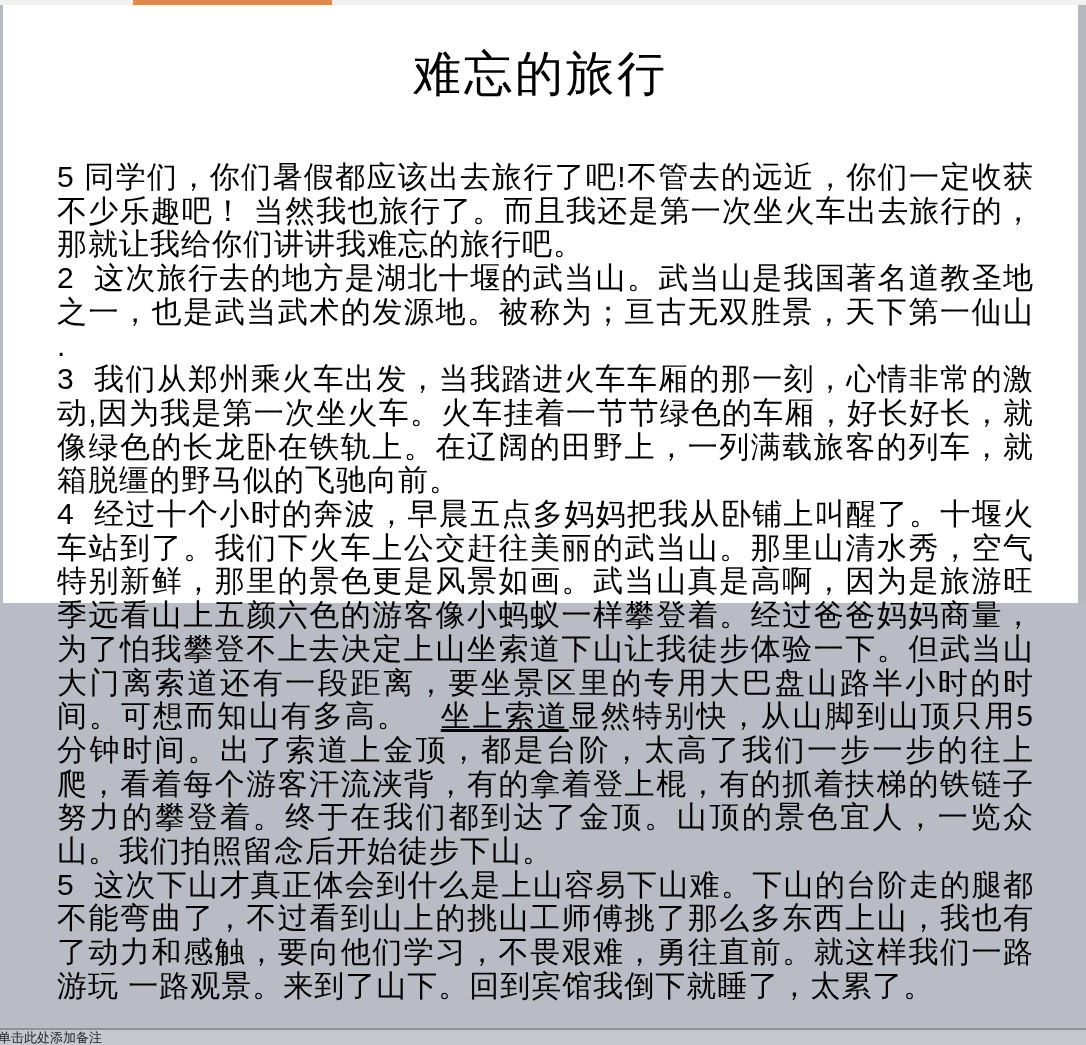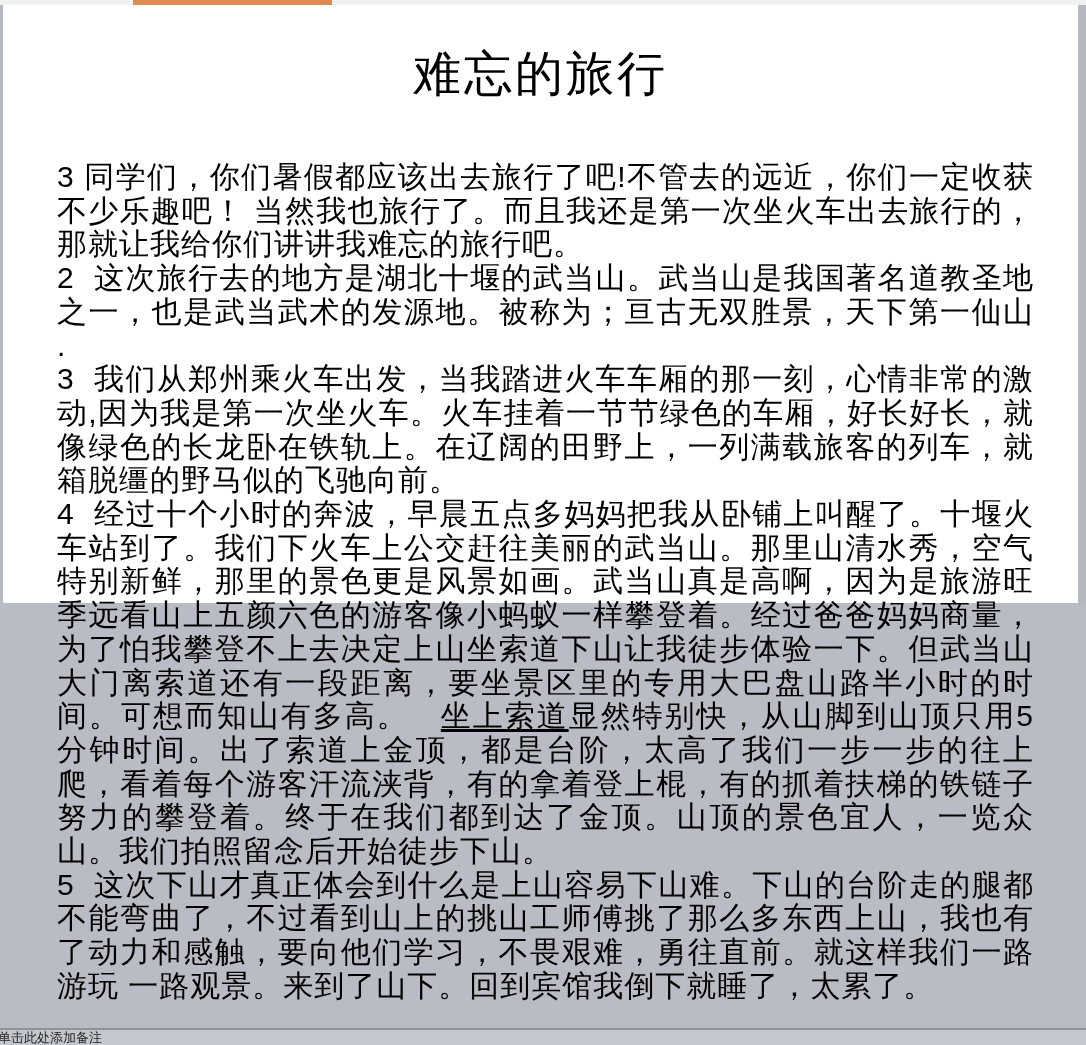--- a/index.html
+++ b/index.html
@@ -87,21 +87,21 @@
   <div class="orange-accent"></div>
 </div>
 
 <div class="slide"></div>
 <div class="left-edge-line"></div>
 <div class="v-scrollbar"></div>
 
 <div class="slide-title">难忘的旅行</div>
 
 <div class="slide-body">
-    <div class="para"><span>3 同学们，你们暑假都应该出去旅行了吧!不管去的远近，你们一定收获不少乐趣吧！ 当然我也旅行了。而且我还是第一次坐火车出去旅行的，那就让我给你们讲讲我难忘的旅行吧。</span></div>
+    <div class="para"><span>5 同学们，你们暑假都应该出去旅行了吧!不管去的远近，你们一定收获不少乐趣吧！ 当然我也旅行了。而且我还是第一次坐火车出去旅行的，那就让我给你们讲讲我难忘的旅行吧。</span></div>
     <div class="para"><span>2  这次旅行去的地方是湖北十堰的武当山。武当山是我国著名道教圣地之一，也是武当武术的发源地。被称为；亘古无双胜景，天下第一仙山 .</span></div>
     <div class="para"><span>3  我们从郑州乘火车出发，当我踏进火车车厢的那一刻，心情非常的激动,因为我是第一次坐火车。火车挂着一节节绿色的车厢，好长好长，就像绿色的长龙卧在铁轨上。在辽阔的田野上，一列满载旅客的列车，就箱脱缰的野马似的飞驰向前。</span></div>
     <div class="para"><span>4  经过十个小时的奔波，早晨五点多妈妈把我从卧铺上叫醒了。十堰火车站到了。我们下火车上公交赶往美丽的武当山。那里山清水秀，空气特别新鲜，那里的景色更是风景如画。武当山真是高啊，因为是旅游旺季远看山上五颜六色的游客像小蚂蚁一样攀登着。经过爸爸妈妈商量，为了怕我攀登不上去决定上山坐索道下山让我徒步体验一下。但武当山大门离索道还有一段距离，要坐景区里的专用大巴盘山路半小时的时间。可想而知山有多高。</span><span class="underline-seg">坐上索道</span><span>显然特别快，从山脚到山顶只用5分钟时间。出了索道上金顶，都是台阶，太高了我们一步一步的往上爬，看着每个游客汗流浃背，有的拿着登上棍，有的抓着扶梯的铁链子努力的攀登着。终于在我们都到达了金顶。山顶的景色宜人，一览众山。我们拍照留念后开始徒步下山。</span></div>
     <div class="para"><span>5  这次下山才真正体会到什么是上山容易下山难。下山的台阶走的腿都不能弯曲了，不过看到山上的挑山工师傅挑了那么多东西上山，我也有了动力和感触，要向他们学习，不畏艰难，勇往直前。就这样我们一路游玩 一路观景。来到了山下。回到宾馆我倒下就睡了，太累了。</span></div>
   </div>
 
 <div class="notes-divider"></div>
 <div class="notes-bar">
   <div class="notes-placeholder">单击此处添加备注</div>
 </div>

